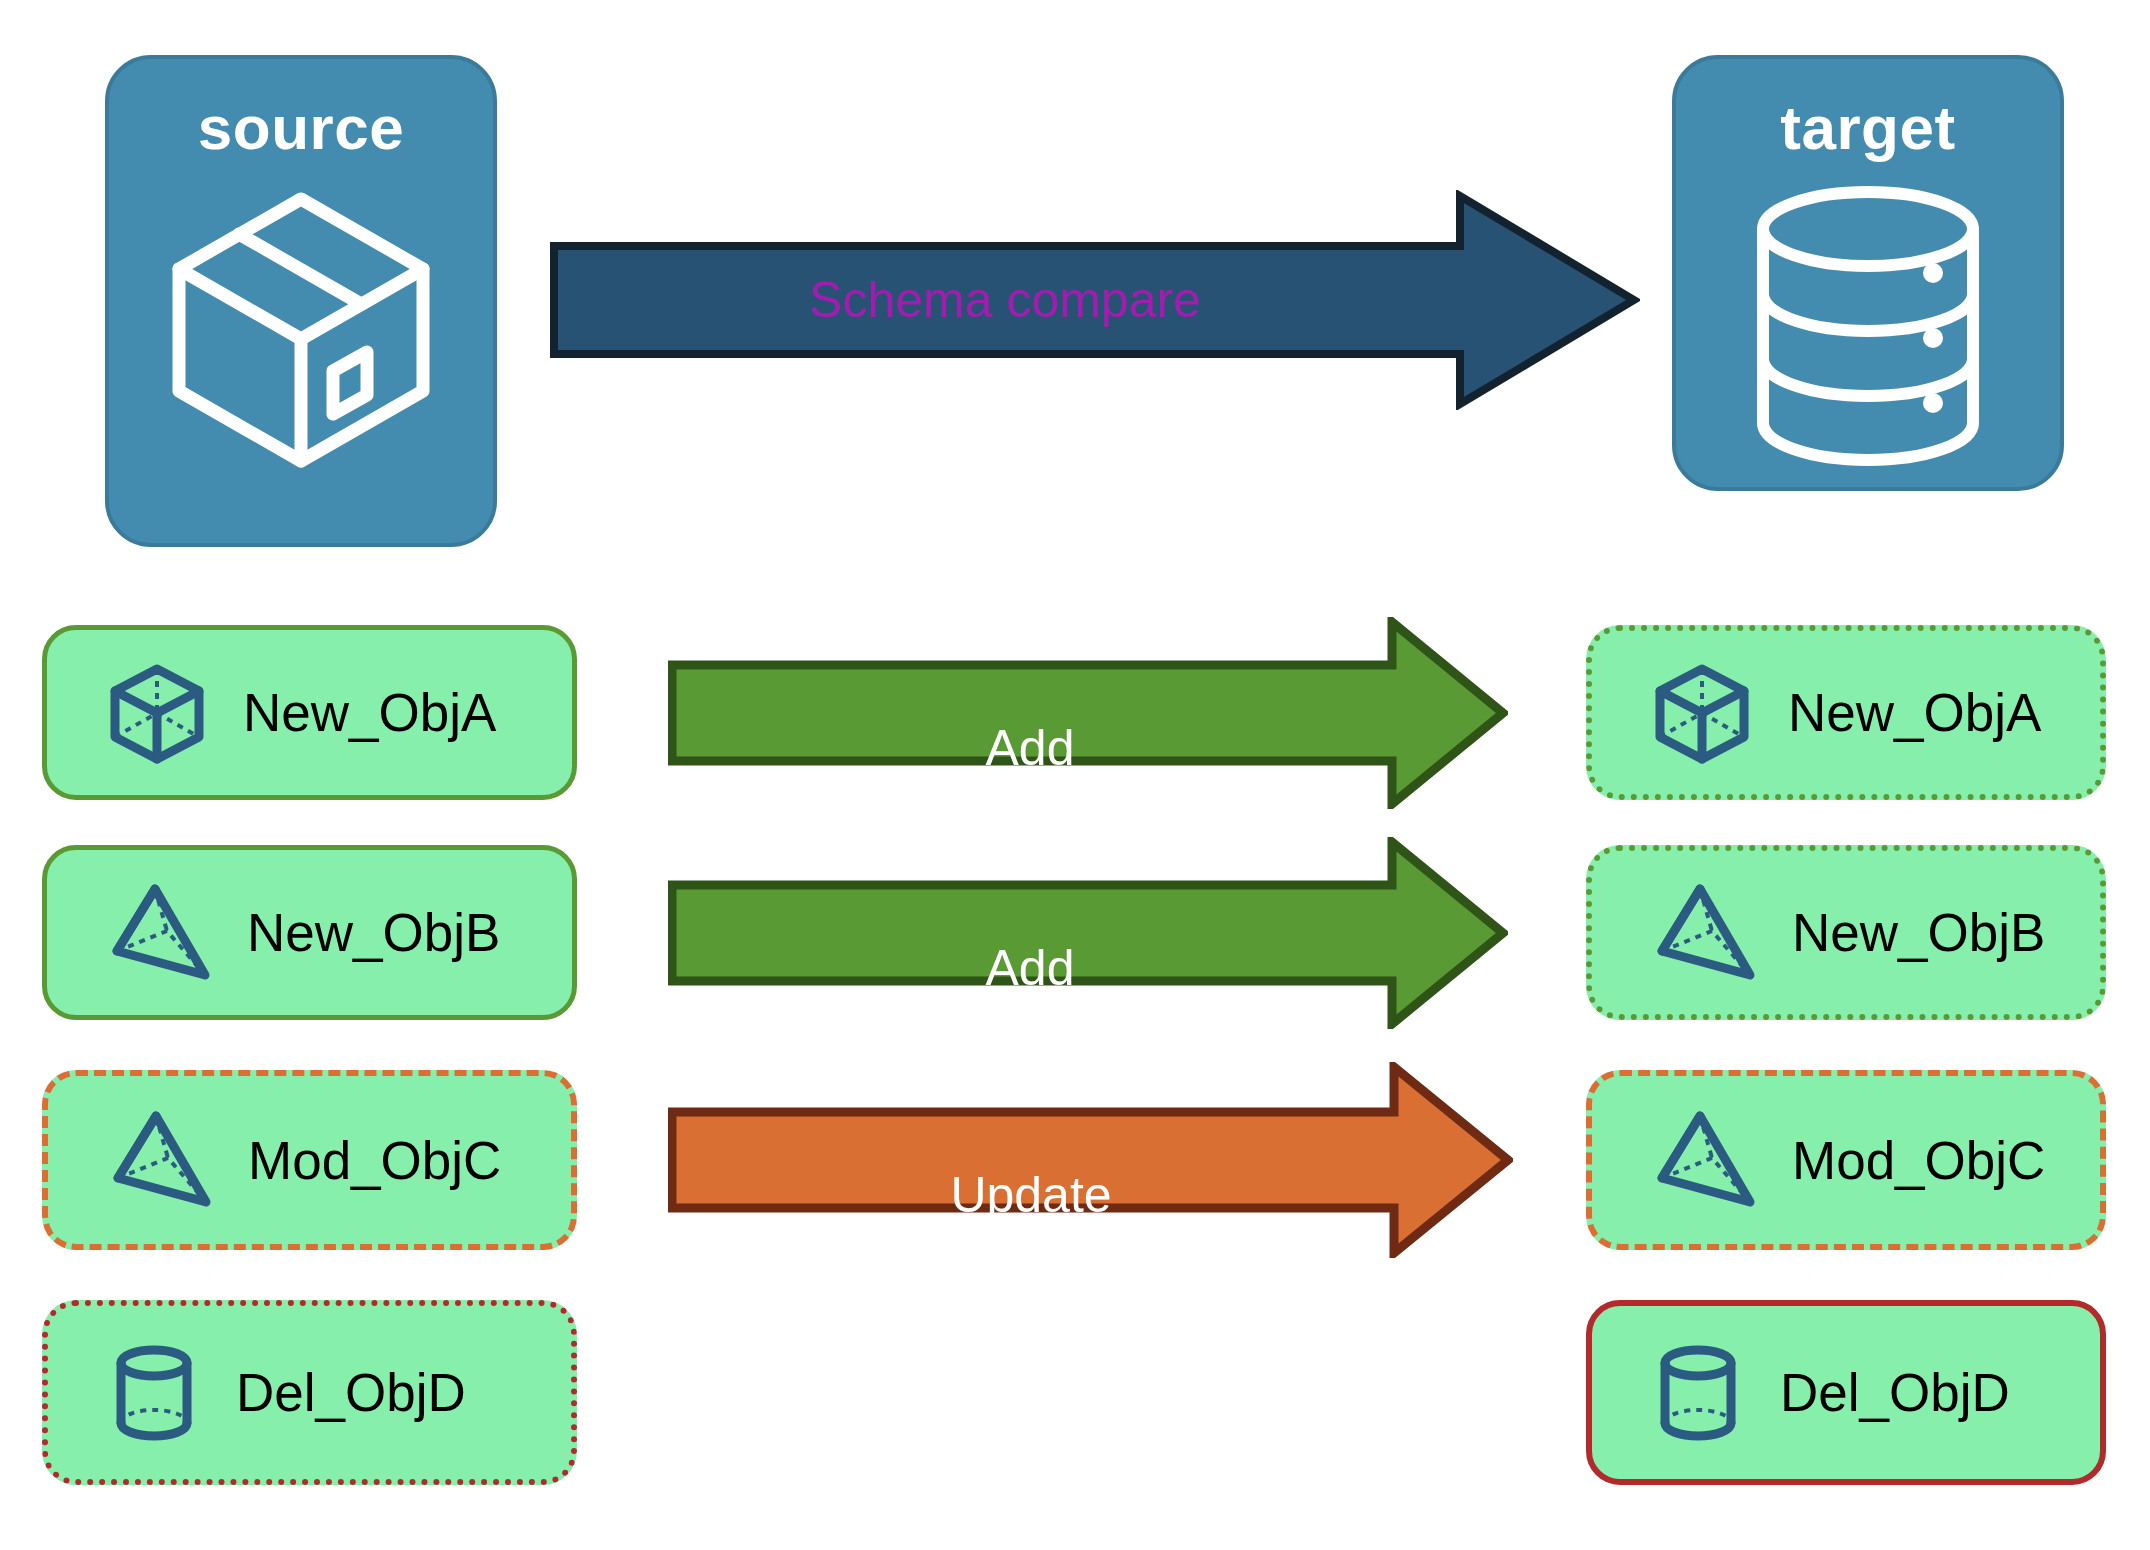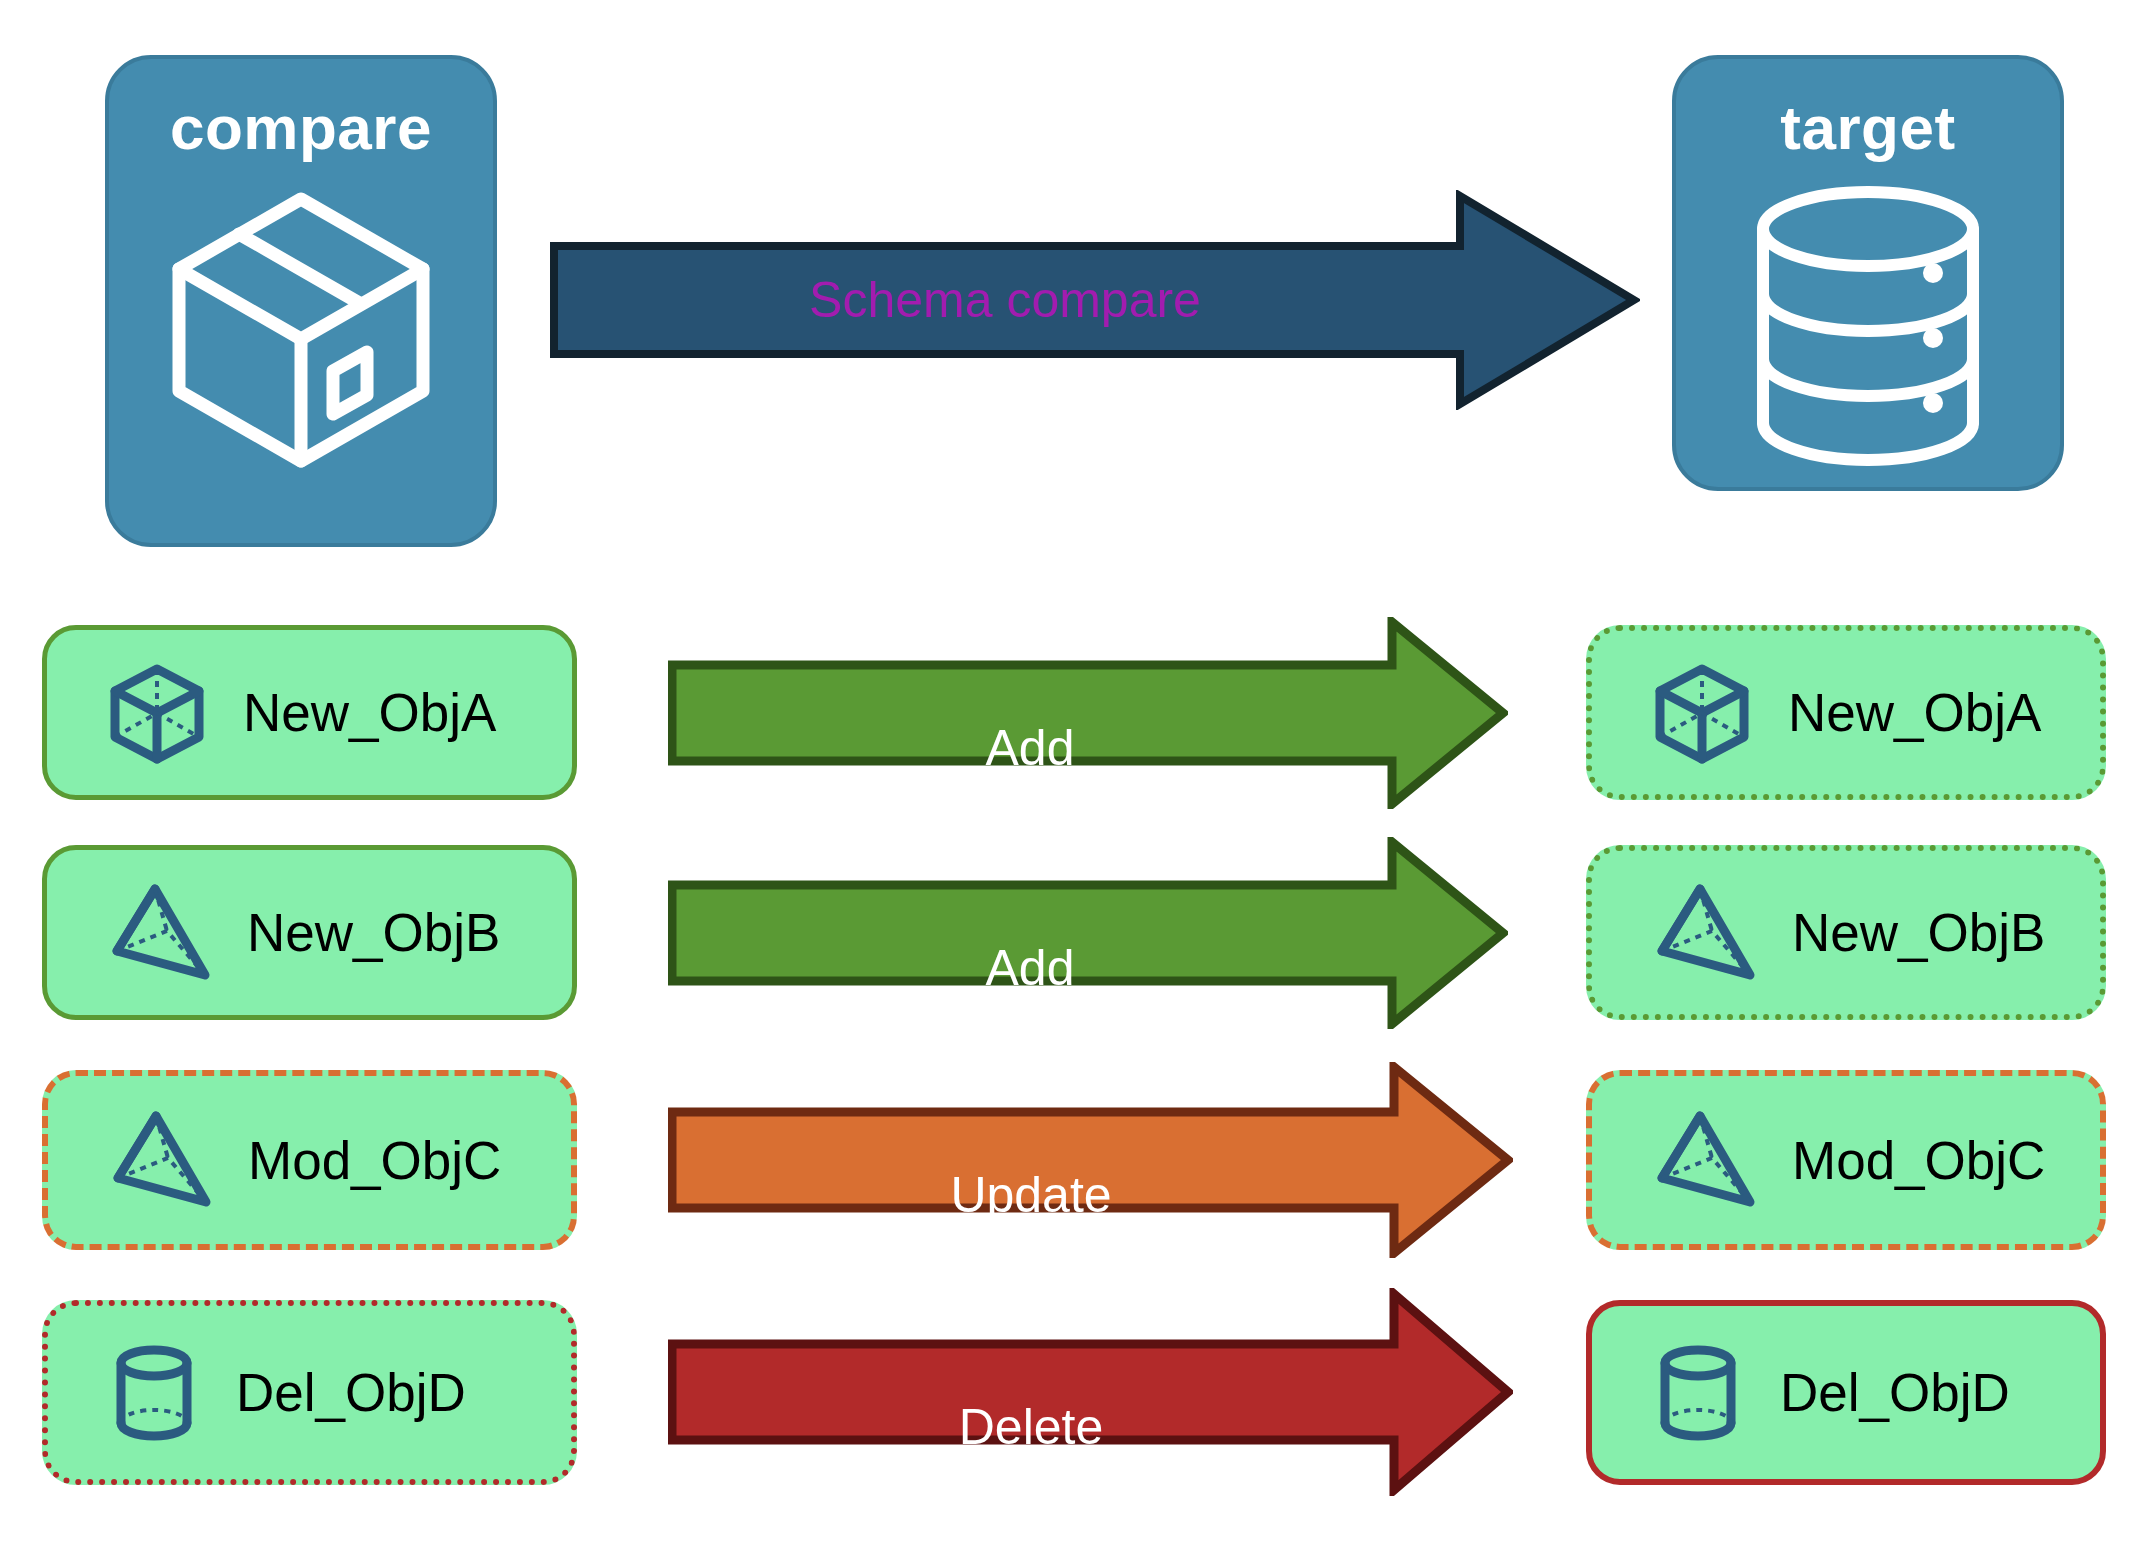--- a/index.html
+++ b/index.html
@@ -78,21 +78,21 @@
     line-height:1;
     margin-top:35px;
   }
 </style>
 </head>
 <body>
 
 <div class="stage">
 
   <div class="endpoint" style="left:105px;top:55px;width:392px;height:492px;">
-    <div class="endpoint-title">compare</div>
+    <div class="endpoint-title">source</div>
     <div class="endpoint-icon">
       <svg width="280" height="290" viewBox="0 0 280 290">
         <g fill="none" stroke="#FFFFFF" stroke-width="13" stroke-linejoin="round" stroke-linecap="round">
           <path d="M140 18 L262 88 L262 210 L140 280 L18 210 L18 88 Z"></path>
           <path d="M18 88 L140 158 L262 88"></path>
           <path d="M140 158 L140 280"></path>
           <path d="M78 53 L200 123"></path>
           <path d="M172 190 L206 171 L206 214 L172 233 Z"></path>
         </g>
       </svg>
@@ -252,26 +252,20 @@
           <path d="M15 22 L15 82"></path>
           <path d="M81 22 L81 82"></path>
           <path d="M15 82 A33 13 0 0 0 81 82"></path>
         </g>
         <path d="M15 82 A33 13 0 0 1 81 82" fill="none" stroke="#2B5B80" stroke-width="4" stroke-dasharray="6 6"></path>
       </svg>
     </span>
     <span class="chip-label">Del_ObjD</span>
   </div>
 
-  <div class="action-arrow" style="left:668px;top:1288px;width:845px;height:208px;">
-    <svg width="845" height="208" viewBox="0 0 845 208" preserveAspectRatio="none">
-      <polygon points="4,56 726,56 726,6 840,104 726,202 726,152 4,152" fill="#B22A2A" stroke="#5C1111" stroke-width="9" stroke-linejoin="miter"></polygon>
-    </svg>
-    <div class="action-label" style="left:0;width:726px;top:104px;transform:translateY(-50%);">Delete</div>
-  </div>
 
   <div class="chip bd-red-solid" style="left:1586px;top:1300px;width:520px;height:185px;">
     <span class="chip-icon">
       <svg width="96" height="104" viewBox="0 0 96 104">
         <g fill="none" stroke="#2B5B80" stroke-width="9" stroke-linejoin="round" stroke-linecap="round">
           <ellipse cx="48" cy="22" rx="33" ry="13"></ellipse>
           <path d="M15 22 L15 82"></path>
           <path d="M81 22 L81 82"></path>
           <path d="M15 82 A33 13 0 0 0 81 82"></path>
         </g>

